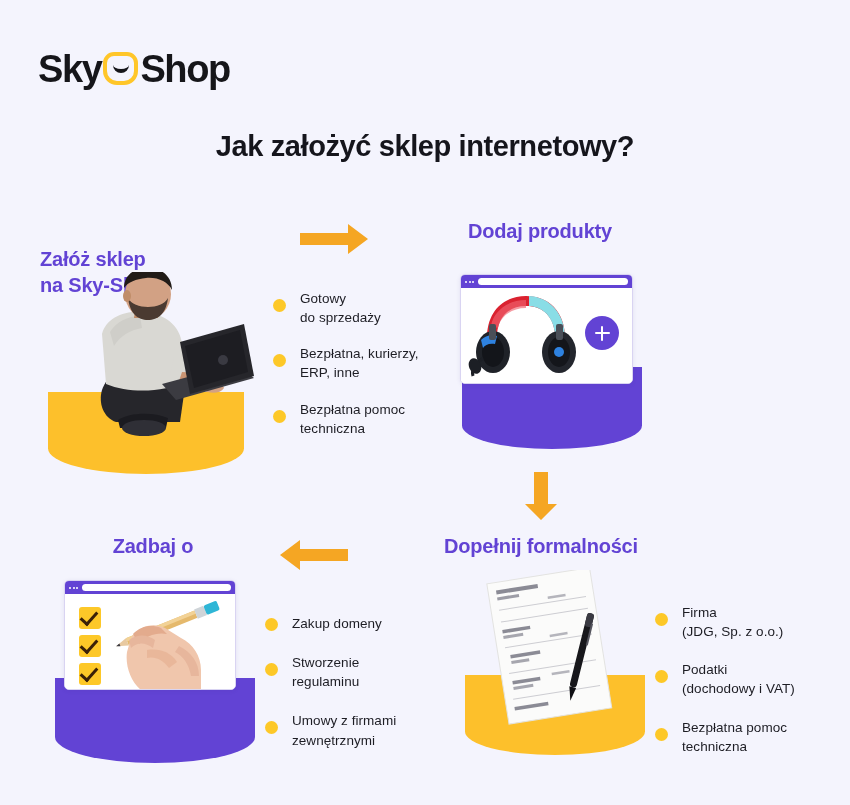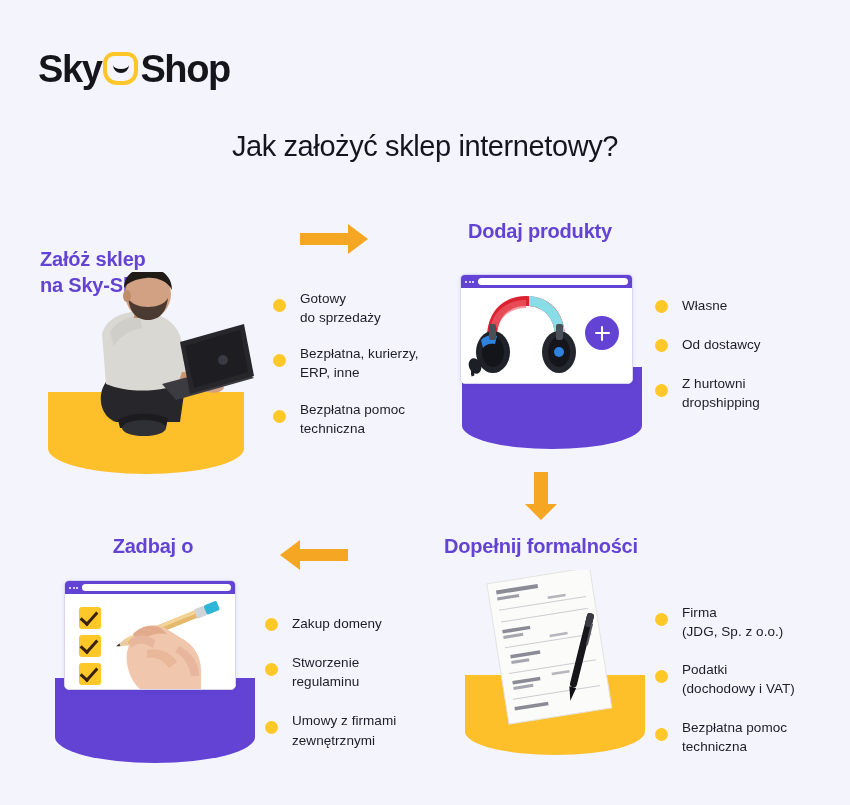--- a/index.html
+++ b/index.html
@@ -28,21 +28,21 @@
     width: 16px; height: 8px;
     border-bottom: 4px solid #16161a;
     border-radius: 0 0 14px 14px;
     margin-top: 1px;
   }
 
   
   .main-title {
     position: absolute; left: 0; top: 130px; width: 850px;
     text-align: center;
-    font-size: 29px; font-weight: normal; color: #15151c;
+    font-size: 29px; font-weight: bold; color: #15151c;
     letter-spacing: -0.4px;
   }
 
   
   .step-heading {
     position: absolute;
     font-size: 20px; font-weight: bold; color: #6243d4;
     line-height: 1.28; letter-spacing: -0.2px;
   }
   #head-1 { left: 40px; top: 205px; width: 222px; text-align: left; margin-top: 42px; }
@@ -328,35 +328,20 @@
       <span class="bullet-text">Bezpłatna, kurierzy,
 ERP, inne</span>
     </div>
     <div class="bullet-row two-line">
       <span class="bullet-dot"></span>
       <span class="bullet-text">Bezpłatna pomoc
 techniczna</span>
     </div>
   </div>
 
-  <div class="bullets" id="bullets-2">
-    <div class="bullet-row one-line">
-      <span class="bullet-dot"></span>
-      <span class="bullet-text">Własne</span>
-    </div>
-    <div class="bullet-row one-line">
-      <span class="bullet-dot"></span>
-      <span class="bullet-text">Od dostawcy</span>
-    </div>
-    <div class="bullet-row two-line">
-      <span class="bullet-dot"></span>
-      <span class="bullet-text">Z hurtowni
-dropshipping</span>
-    </div>
-  </div>
 
   <div class="bullets" id="bullets-3">
     <div class="bullet-row two-line">
       <span class="bullet-dot"></span>
       <span class="bullet-text">Firma
 (JDG, Sp. z o.o.)</span>
     </div>
     <div class="bullet-row two-line">
       <span class="bullet-dot"></span>
       <span class="bullet-text">Podatki

